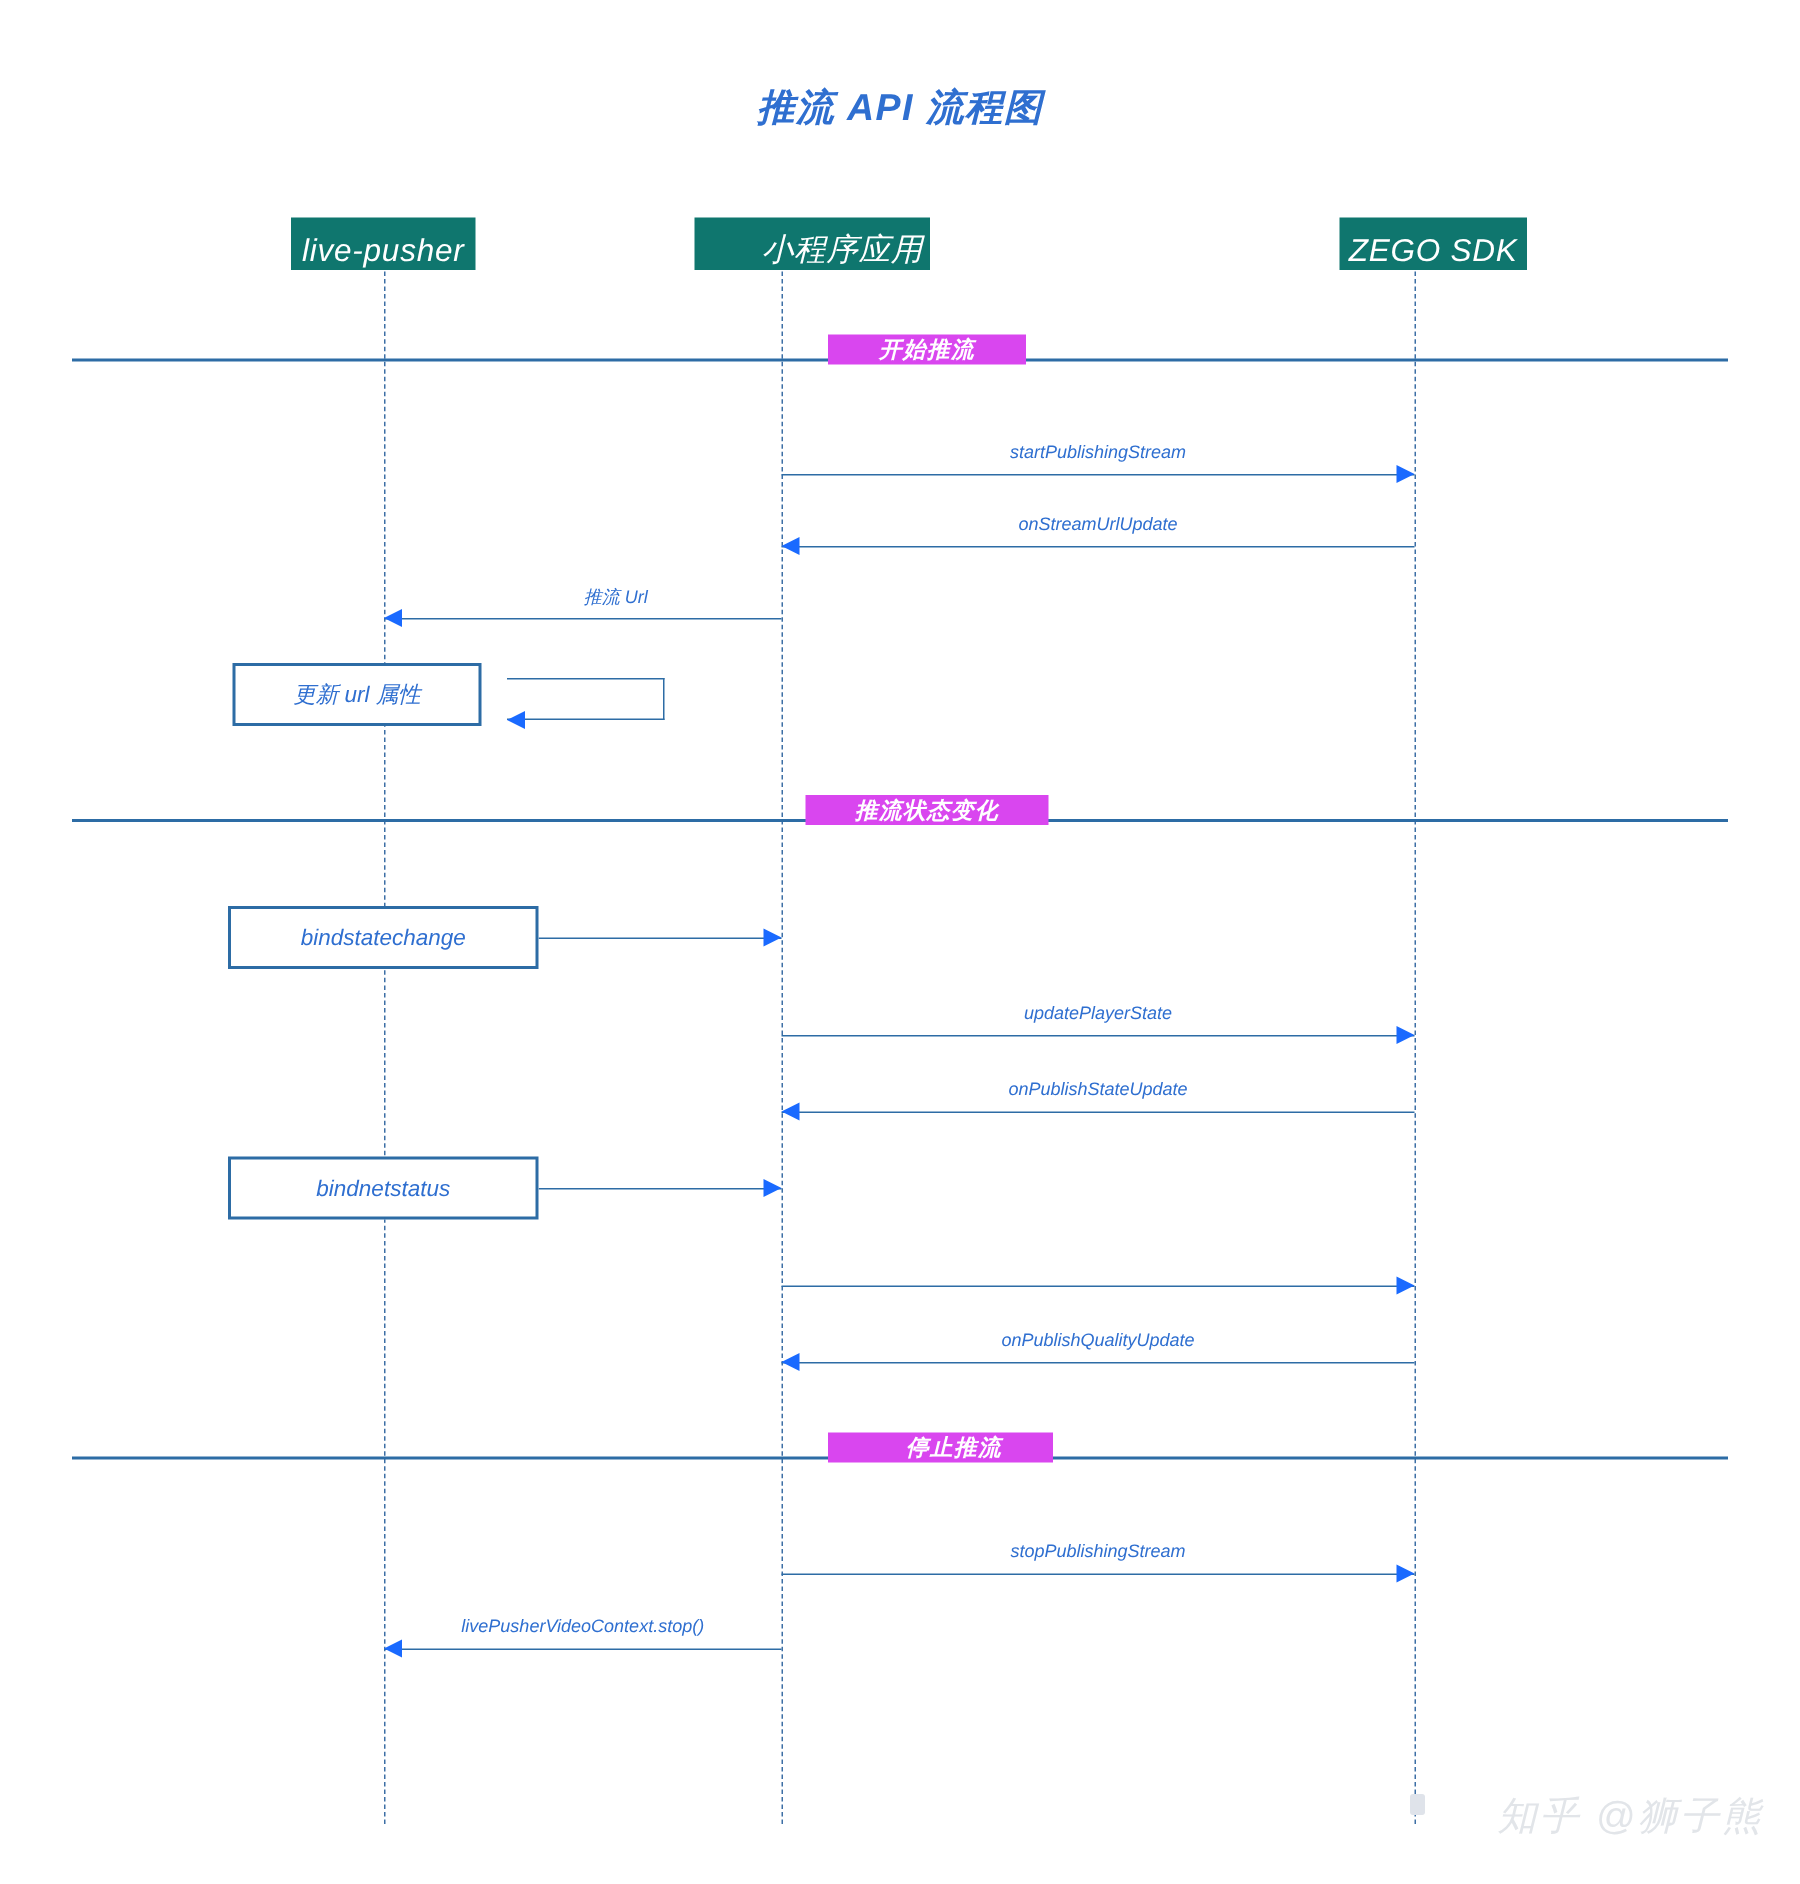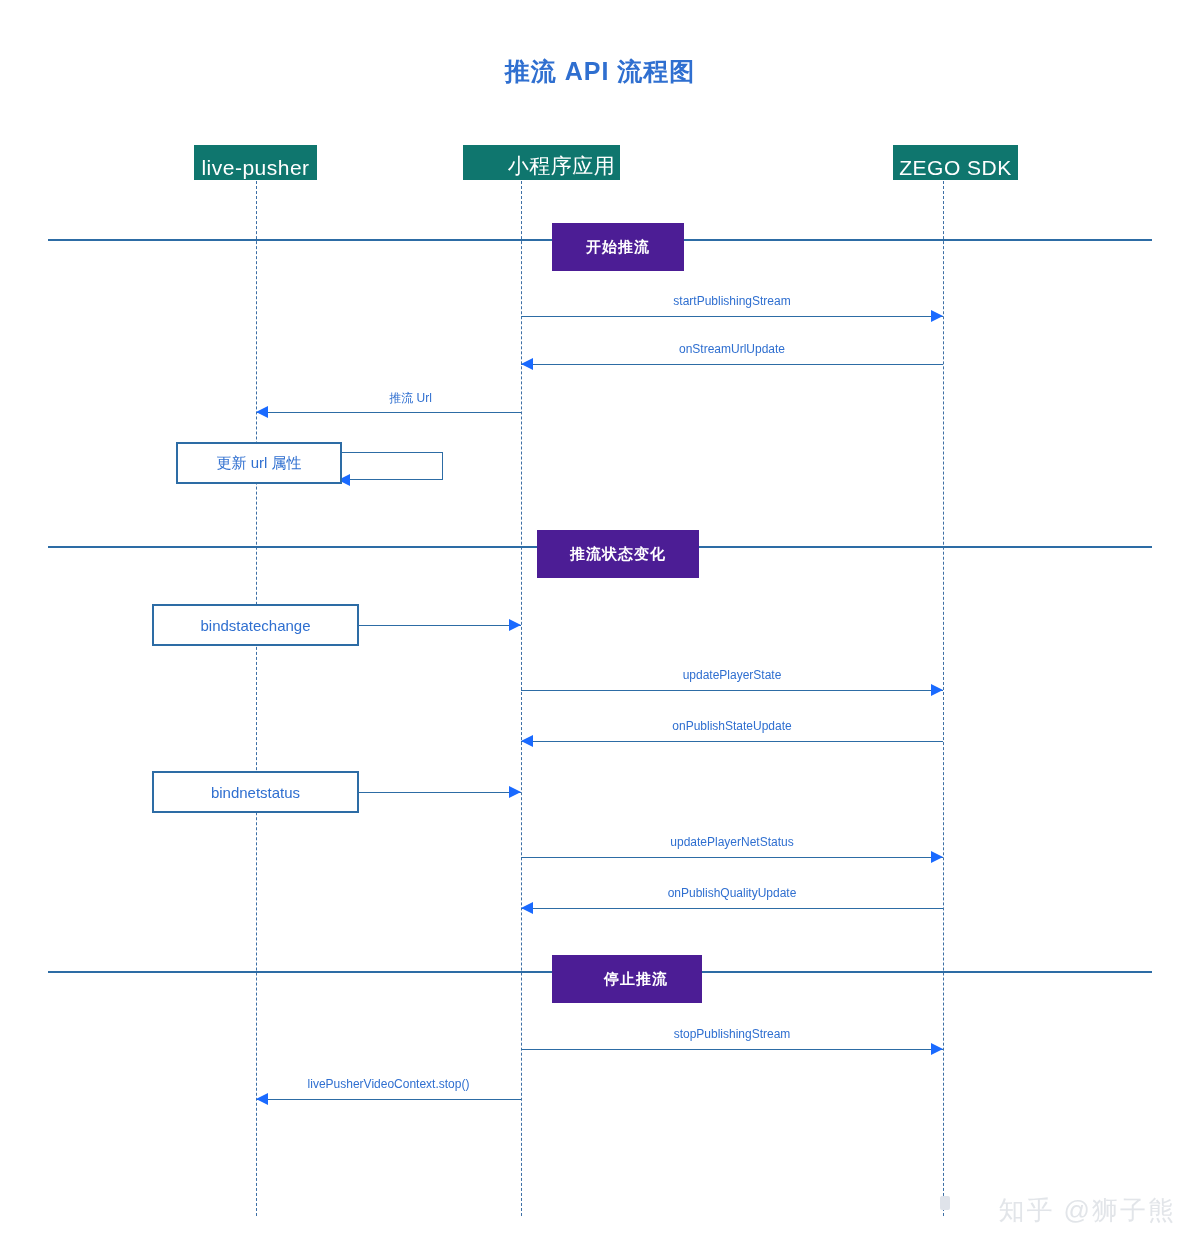--- a/index.html
+++ b/index.html
@@ -13,20 +13,21 @@
     position: relative;
     font-family: "Liberation Sans", "DejaVu Sans", sans-serif;
     overflow: hidden;
   }
 
   #diagram-root {
     position: absolute;
     left: 0; top: 0;
     width: 1200px;
     height: 1256px;
+    font-style: italic;
   }
 
   .title {
     position: absolute;
     left: 0;
     top: 55px;
     width: 1200px;
     text-align: center;
     font-size: 25px;
     font-weight: 600;
@@ -59,22 +60,22 @@
   
   .divider-line {
     position: absolute;
     left: 48px;
     width: 1104px;
     height: 0;
     border-top: 2.5px solid #2d6ca5;
   }
   .divider-chip {
     position: absolute;
-    height: 48px;
-    background: #4c1d95;
+    height: 20px;
+    background: #d946ef;
     color: #ffffff;
     font-size: 15px;
     font-weight: 600;
     display: flex;
     align-items: center;
     justify-content: center;
     padding: 0 18px;
     letter-spacing: 1px;
   }
 
@@ -183,21 +184,21 @@
   <div class="msg-label" style="left:521px; top:342px; width:422px;">onStreamUrlUpdate</div>
   <div class="msg-line" style="left:521px; top:364px; width:422px;"></div>
   <div class="arrow-head left" style="left:521px; top:357.5px;"></div>
 
   <div class="msg-label" style="left:256px; top:390px; width:265px;margin-left:22px;">推流 Url</div>
   <div class="msg-line" style="left:256px; top:412px; width:265px;"></div>
   <div class="arrow-head left" style="left:256px; top:405.5px;"></div>
 
   <div class="selfloop" style="left:338px; top:452px; width:105px; height:28px;"></div>
   <div class="arrow-head left" style="left:338px; top:473.5px;"></div>
-  <div class="action-box" style="left:176px; top:442px; width:166px; height:42px;">
+  <div class="action-box" style="left:155px; top:442px; width:166px; height:42px;">
     <span>更新 url 属性</span>
   </div>
 
   <div class="divider-line" style="top:546px;"></div>
   <div class="divider-chip" style="left:537px; top:530px; width:126px;">
     <span>推流状态变化</span>
   </div>
 
   <div class="msg-line" style="left:359px; top:625px; width:162px;"></div>
   <div class="arrow-head right" style="left:509px; top:618.5px;"></div>
@@ -212,21 +213,20 @@
   <div class="msg-label" style="left:521px; top:719px; width:422px;">onPublishStateUpdate</div>
   <div class="msg-line" style="left:521px; top:741px; width:422px;"></div>
   <div class="arrow-head left" style="left:521px; top:734.5px;"></div>
 
   <div class="msg-line" style="left:359px; top:792px; width:162px;"></div>
   <div class="arrow-head right" style="left:509px; top:785.5px;"></div>
   <div class="action-box" style="left:152px; top:771px; width:207px; height:42px;">
     <span>bindnetstatus</span>
   </div>
 
-  <div class="msg-label" style="left:521px; top:835px; width:422px;">updatePlayerNetStatus</div>
   <div class="msg-line" style="left:521px; top:857px; width:422px;"></div>
   <div class="arrow-head right" style="left:931px; top:850.5px;"></div>
 
   <div class="msg-label" style="left:521px; top:886px; width:422px;">onPublishQualityUpdate</div>
   <div class="msg-line" style="left:521px; top:908px; width:422px;"></div>
   <div class="arrow-head left" style="left:521px; top:901.5px;"></div>
 
   <div class="divider-line" style="top:971px;"></div>
   <div class="divider-chip" style="left:552px; top:955px; width:96px;padding-left:36px;">
     <span>停止推流</span>

